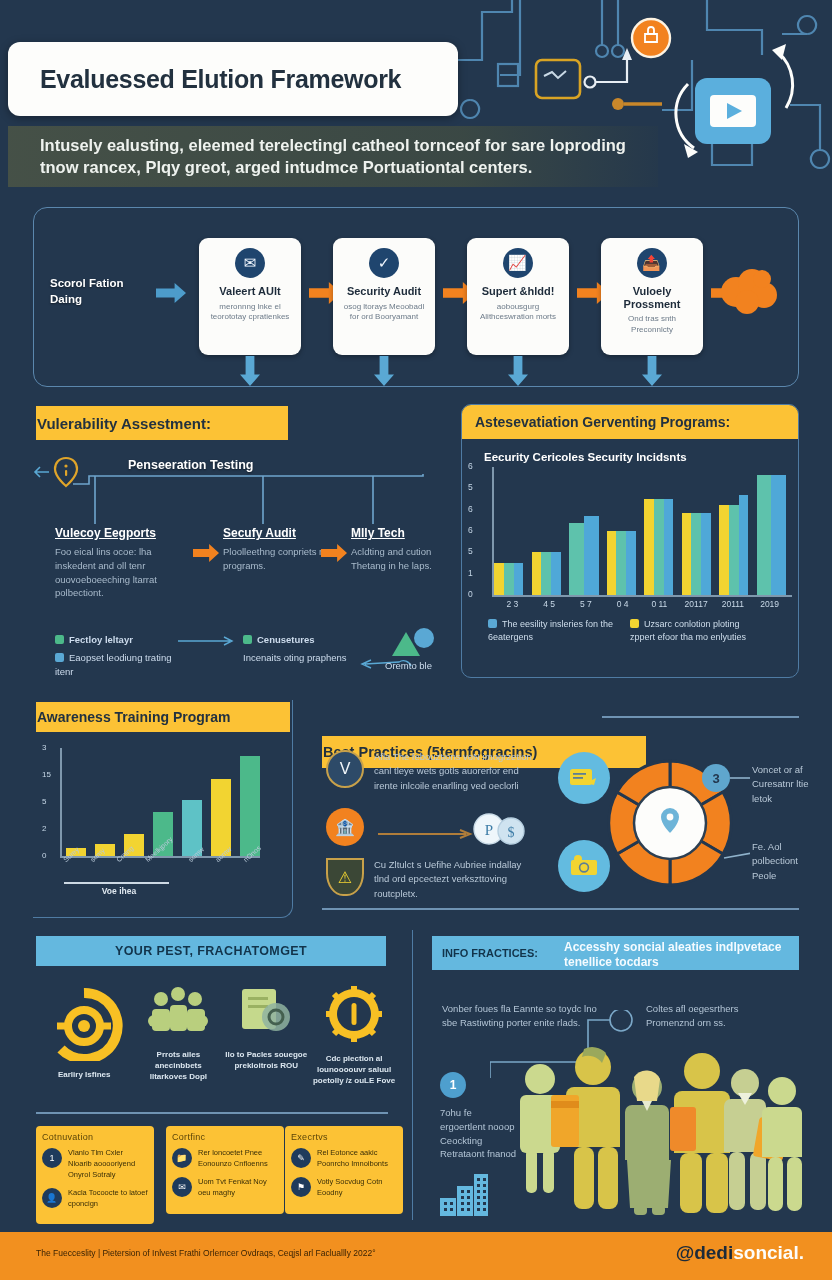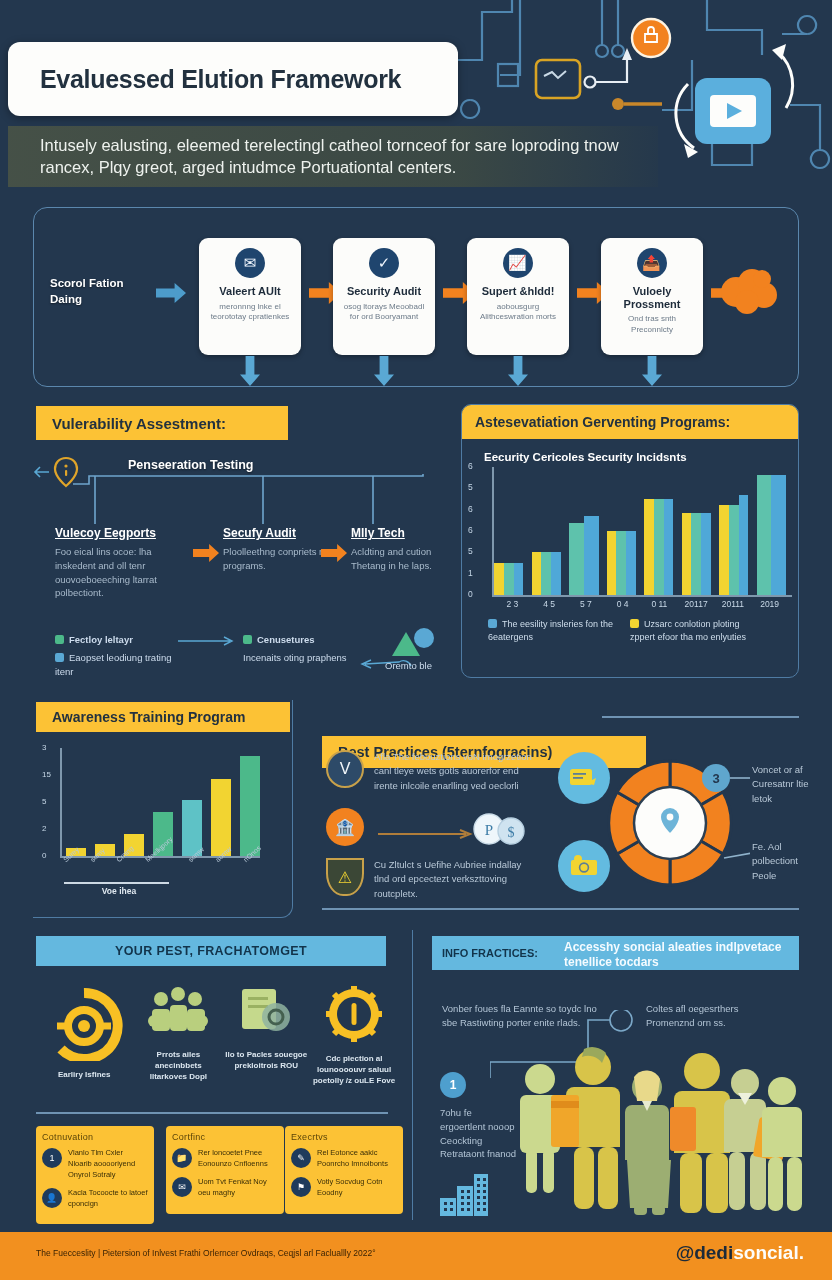--- a/index.html
+++ b/index.html
@@ -17,20 +17,21 @@
   .title-plate {
     position: absolute; left: 8px; top: 42px; width: 450px; height: 74px;
     background: #fdfdfb; border-radius: 12px;
     display: flex; align-items: center; padding-left: 32px;
     box-shadow: 0 2px 9px rgba(0,0,0,.35);
   }
   .title-plate h1 { font-size: 25px; font-weight: bold; color: #22313f; letter-spacing: -.3px; }
   .subtitle-band {
     position: absolute; left: 8px; top: 126px; width: 650px; padding: 8px 0 8px 32px;
     background: linear-gradient(90deg, rgba(74,84,70,.88) 0%, rgba(64,76,66,.80) 70%, rgba(52,66,60,.12) 100%);
+    font-weight: bold;
   }
   .subtitle-band p { font-size: 16.5px; line-height: 1.35; color: #eef2ee; }
 
   
   .flow-panel {
     position: absolute; left: 33px; top: 207px; width: 766px; height: 180px;
     border: 1.5px solid #5b87ad; border-radius: 14px;
   }
   .flow-start {
     position: absolute; left: 16px; top: 68px; width: 100px;
@@ -62,21 +63,21 @@
   }
   .step-title { font-size: 11px; font-weight: bold; color: #1d2b3a; line-height: 1.15; margin-bottom: 4px; }
   .step-desc { font-size: 8px; color: #6d7b89; line-height: 1.35; }
   .cloud-blob {
     position: absolute; right: 18px; top: 58px; width: 62px; height: 48px;
   }
 
   
   .yellow-head {
     background: #fcc235; color: #22313f; font-weight: bold;
-    display: flex; align-items: center; padding-left: 16px;
+    display: flex; align-items: center; padding-left: 1px;
   }
   .panel-vuln { position: absolute; left: 36px; top: 406px; width: 252px; height: 34px; font-size: 15px; }
 
   .vuln-body { position: absolute; left: 33px; top: 448px; width: 420px; height: 230px; }
   .pin-icon { position: absolute; left: 20px; top: 8px; width: 26px; height: 32px; }
   .pen-label {
     position: absolute; left: 95px; top: 10px; font-size: 12.5px; font-weight: bold; color: #fff;
     text-shadow: 0 1px 2px rgba(0,0,0,.5);
   }
   .vuln-col { position: absolute; top: 78px; width: 128px; }

